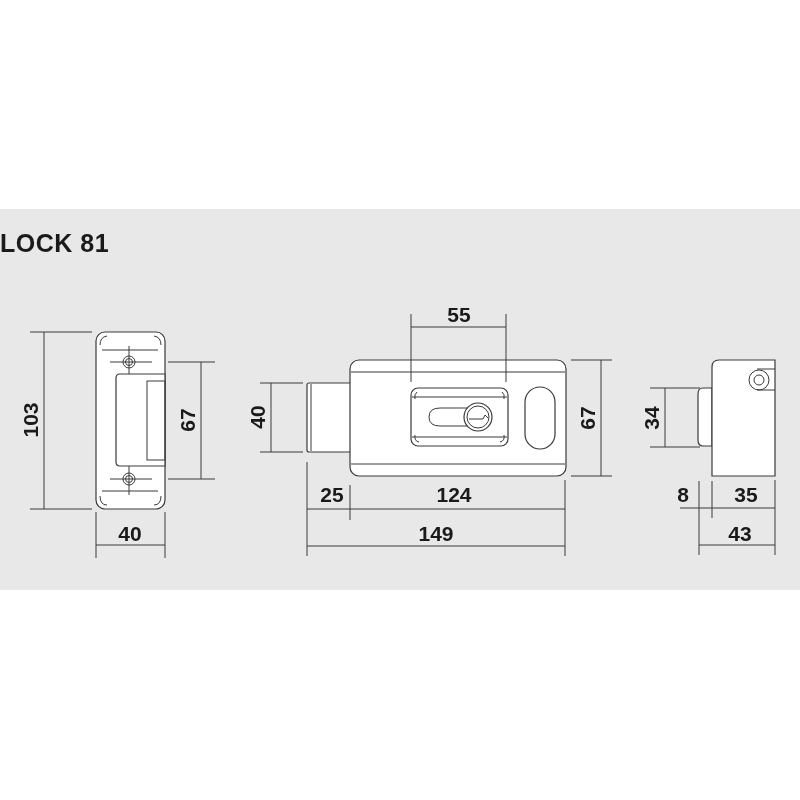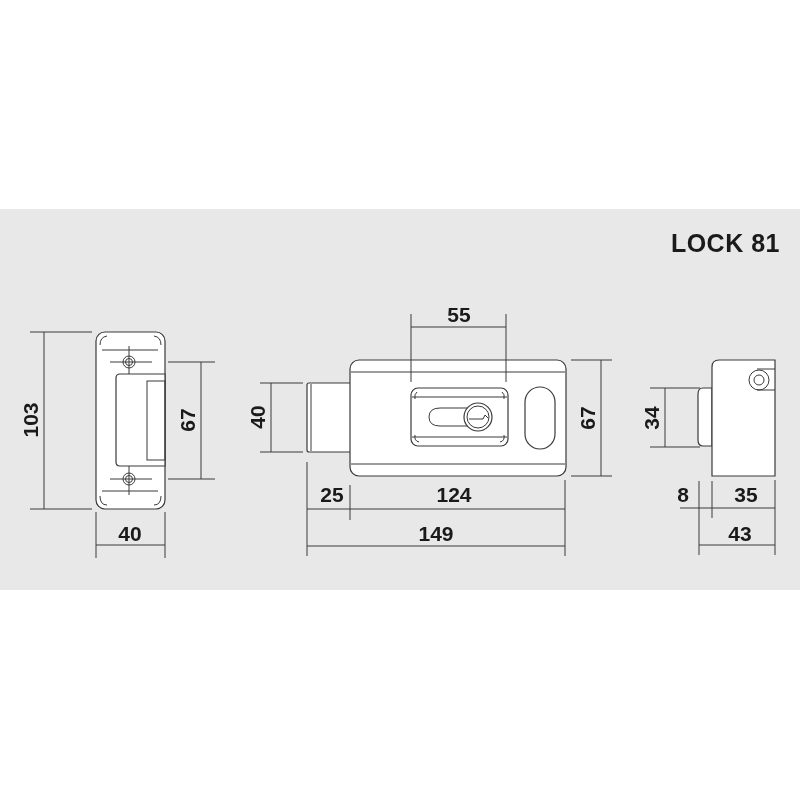--- a/index.html
+++ b/index.html
@@ -1,18 +1,18 @@
 <!DOCTYPE html>
 <html><head>
   <meta charset="utf-8">
   <style>
     html, body { margin: 0; padding: 0; background: #ffffff; }
     body { width: 800px; height: 800px; position: relative; overflow: hidden; }
     .band { position: absolute; left: 0; top: 209px; width: 800px; height: 381px; background: #e8e8e8; }
-    .title { position: absolute; left: 0; width: 780px; top: 229px; text-align: right;
+    .title { position: absolute; left: 0; width: 780px; top: 229px; text-align: left;
              font-family: "Liberation Sans", sans-serif; font-weight: bold; font-size: 25px; color: #1a1a1a; letter-spacing: 0.5px; }
     svg { position: absolute; left: 0; top: 0; }
     .lbl { font-family: "Liberation Sans", sans-serif; font-weight: bold; font-size: 21px; fill: #1a1a1a; }
     .part { fill: #ffffff; stroke: #3a3a3a; stroke-width: 1.2; }
     .thin { fill: none; stroke: #3a3a3a; stroke-width: 1; }
     .dim { fill: none; stroke: #3a3a3a; stroke-width: 1; }
   </style>
 </head>
 <body>
 

